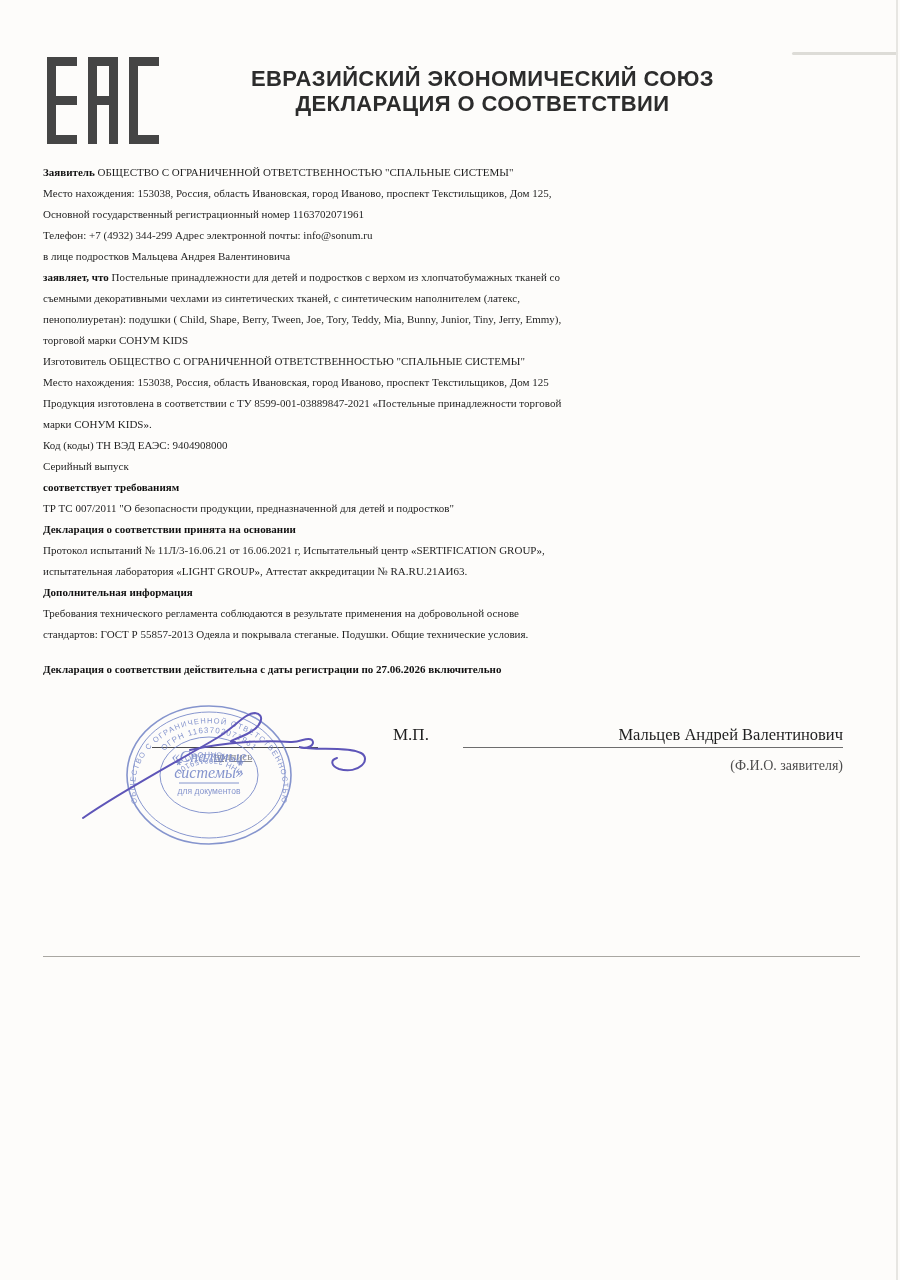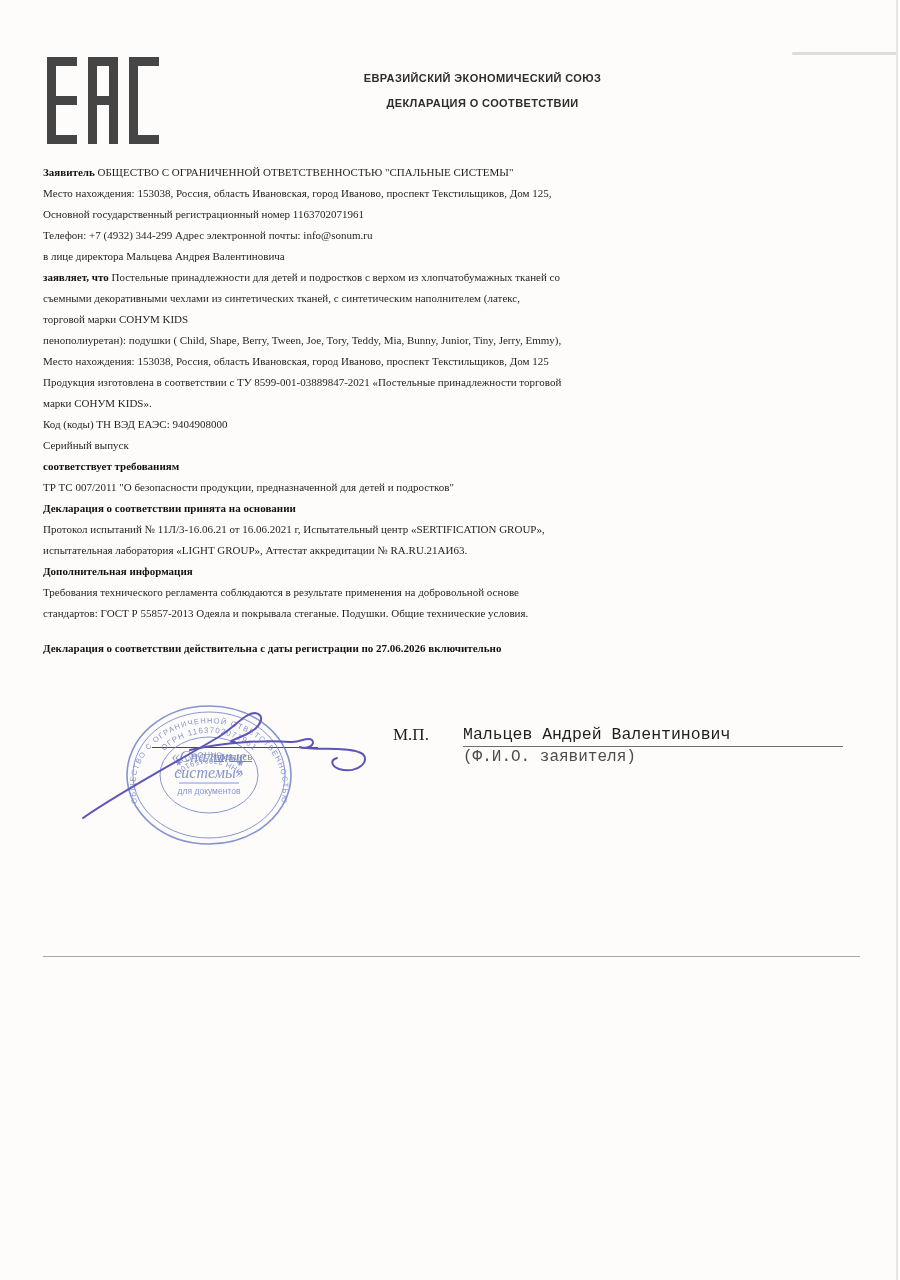--- a/index.html
+++ b/index.html
@@ -6,38 +6,38 @@
   .page{
     position:relative;width:900px;height:1280px;margin:0 auto;
     background:#fdfcfa;overflow:hidden;
     font-family:"Liberation Serif", serif;color:#222;
   }
   
   .eac-logo{position:absolute;left:47px;top:57px;width:112px;height:87px;}
   .titles{
     position:absolute;left:200px;top:66px;width:565px;text-align:center;
     font-family:"Liberation Sans", sans-serif;font-weight:bold;
-    font-size:11px;line-height:25px;color:#2c2c2c;letter-spacing:.4px;
+    font-size:22px;line-height:25px;color:#2c2c2c;letter-spacing:.4px;
   }
   
   .streak{position:absolute;left:792px;top:52px;width:106px;height:3px;background:#dddcd7;border-radius:2px;}
   .edge-line{position:absolute;left:896px;top:0;width:2px;height:1280px;background:#e7e6e2;}
   
   .body-text{position:absolute;left:43px;top:162px;width:830px;font-size:11px;line-height:21px;color:#1f1f1f;}
   .line{white-space:nowrap;}
   .line b{color:#111;}
   .g1{margin-top:10px;}
   .g2{margin-top:14px;}
   
   .mp{position:absolute;left:393px;top:725px;font-size:17px;color:#1f1f1f;}
   .sig-line{position:absolute;left:152px;top:747px;width:166px;border-top:1.6px solid #4a4a4a;}
   .podpis{position:absolute;left:188px;top:750px;width:90px;text-align:center;font-size:11px;color:#8a8a8a;text-decoration:underline;}
-  .name-wrap{position:absolute;left:463px;top:725px;width:380px;text-align:left;font-family:Liberation Mono, monospace;}
+  .name-wrap{position:absolute;left:463px;top:725px;width:380px;text-align:right;}
   .name{font-size:16.5px;color:#1f1f1f;border-bottom:1.4px solid #6d6d6d;padding-bottom:2px;display:block;}
-  .fio{font-size:16px;color:#4d4d4d;margin-top:1px;}
+  .fio{font-size:14px;color:#4d4d4d;margin-top:10px;}
   .stamp{position:absolute;left:124px;top:704px;width:170px;height:146px;opacity:.85;}
   .signature{position:absolute;left:75px;top:698px;width:305px;height:128px;}
   
   .footer{position:absolute;left:43px;top:902px;width:830px;font-size:17px;line-height:27px;font-weight:bold;color:#151515;}
   .footer .fline{white-space:nowrap;}
   .sep{position:absolute;left:43px;top:956px;width:817px;border-top:1.6px solid #a9a7a2;}
 </style>
 </head>
 <body>
 
@@ -75,30 +75,31 @@
   <div class="body-text">
 
       <div class="line"><b>Заявитель</b><span> ОБЩЕСТВО С ОГРАНИЧЕННОЙ ОТВЕТСТВЕННОСТЬЮ "СПАЛЬНЫЕ СИСТЕМЫ"</span></div>
 
       <div class="line"><b></b><span>Место нахождения: 153038, Россия, область Ивановская, город Иваново, проспект Текстильщиков, Дом 125,</span></div>
 
       <div class="line"><b></b><span>Основной государственный регистрационный номер 1163702071961</span></div>
 
       <div class="line"><b></b><span>Телефон: +7 (4932) 344-299 Адрес электронной почты: info@sonum.ru</span></div>
 
-      <div class="line"><b></b><span>в лице директора Мальцева Андрея Валентиновича</span></div>
+      <div class="line"><b></b><span>в лице подростков Мальцева Андрея Валентиновича</span></div>
 
       <div class="line"><b>заявляет, что</b><span> Постельные принадлежности для детей и подростков с верхом из хлопчатобумажных тканей со</span></div>
 
       <div class="line"><b></b><span>съемными декоративными чехлами из синтетических тканей, с синтетическим наполнителем (латекс,</span></div>
 
+      <div class="line"><b></b><span>пенополиуретан): подушки ( Child, Shape, Berry, Tween, Joe, Tory, Teddy, Mia, Bunny, Junior, Tiny, Jerry, Emmy),</span></div>
+
       <div class="line"><b></b><span>торговой марки СОНУМ KIDS</span></div>
 
-      <div class="line"><b></b><span>пенополиуретан): подушки ( Child, Shape, Berry, Tween, Joe, Tory, Teddy, Mia, Bunny, Junior, Tiny, Jerry, Emmy),</span></div>
-
+      <div class="line"><b></b><span>Изготовитель ОБЩЕСТВО С ОГРАНИЧЕННОЙ ОТВЕТСТВЕННОСТЬЮ "СПАЛЬНЫЕ СИСТЕМЫ"</span></div>
 
       <div class="line"><b></b><span>Место нахождения: 153038, Россия, область Ивановская, город Иваново, проспект Текстильщиков, Дом 125</span></div>
 
       <div class="line"><b></b><span>Продукция изготовлена в соответствии с ТУ 8599-001-03889847-2021 «Постельные принадлежности торговой</span></div>
 
       <div class="line"><b></b><span>марки СОНУМ KIDS».</span></div>
 
       <div class="line"><b></b><span>Код (коды) ТН ВЭД ЕАЭС: 9404908000</span></div>
 
       <div class="line"><b></b><span>Серийный выпуск</span></div>

